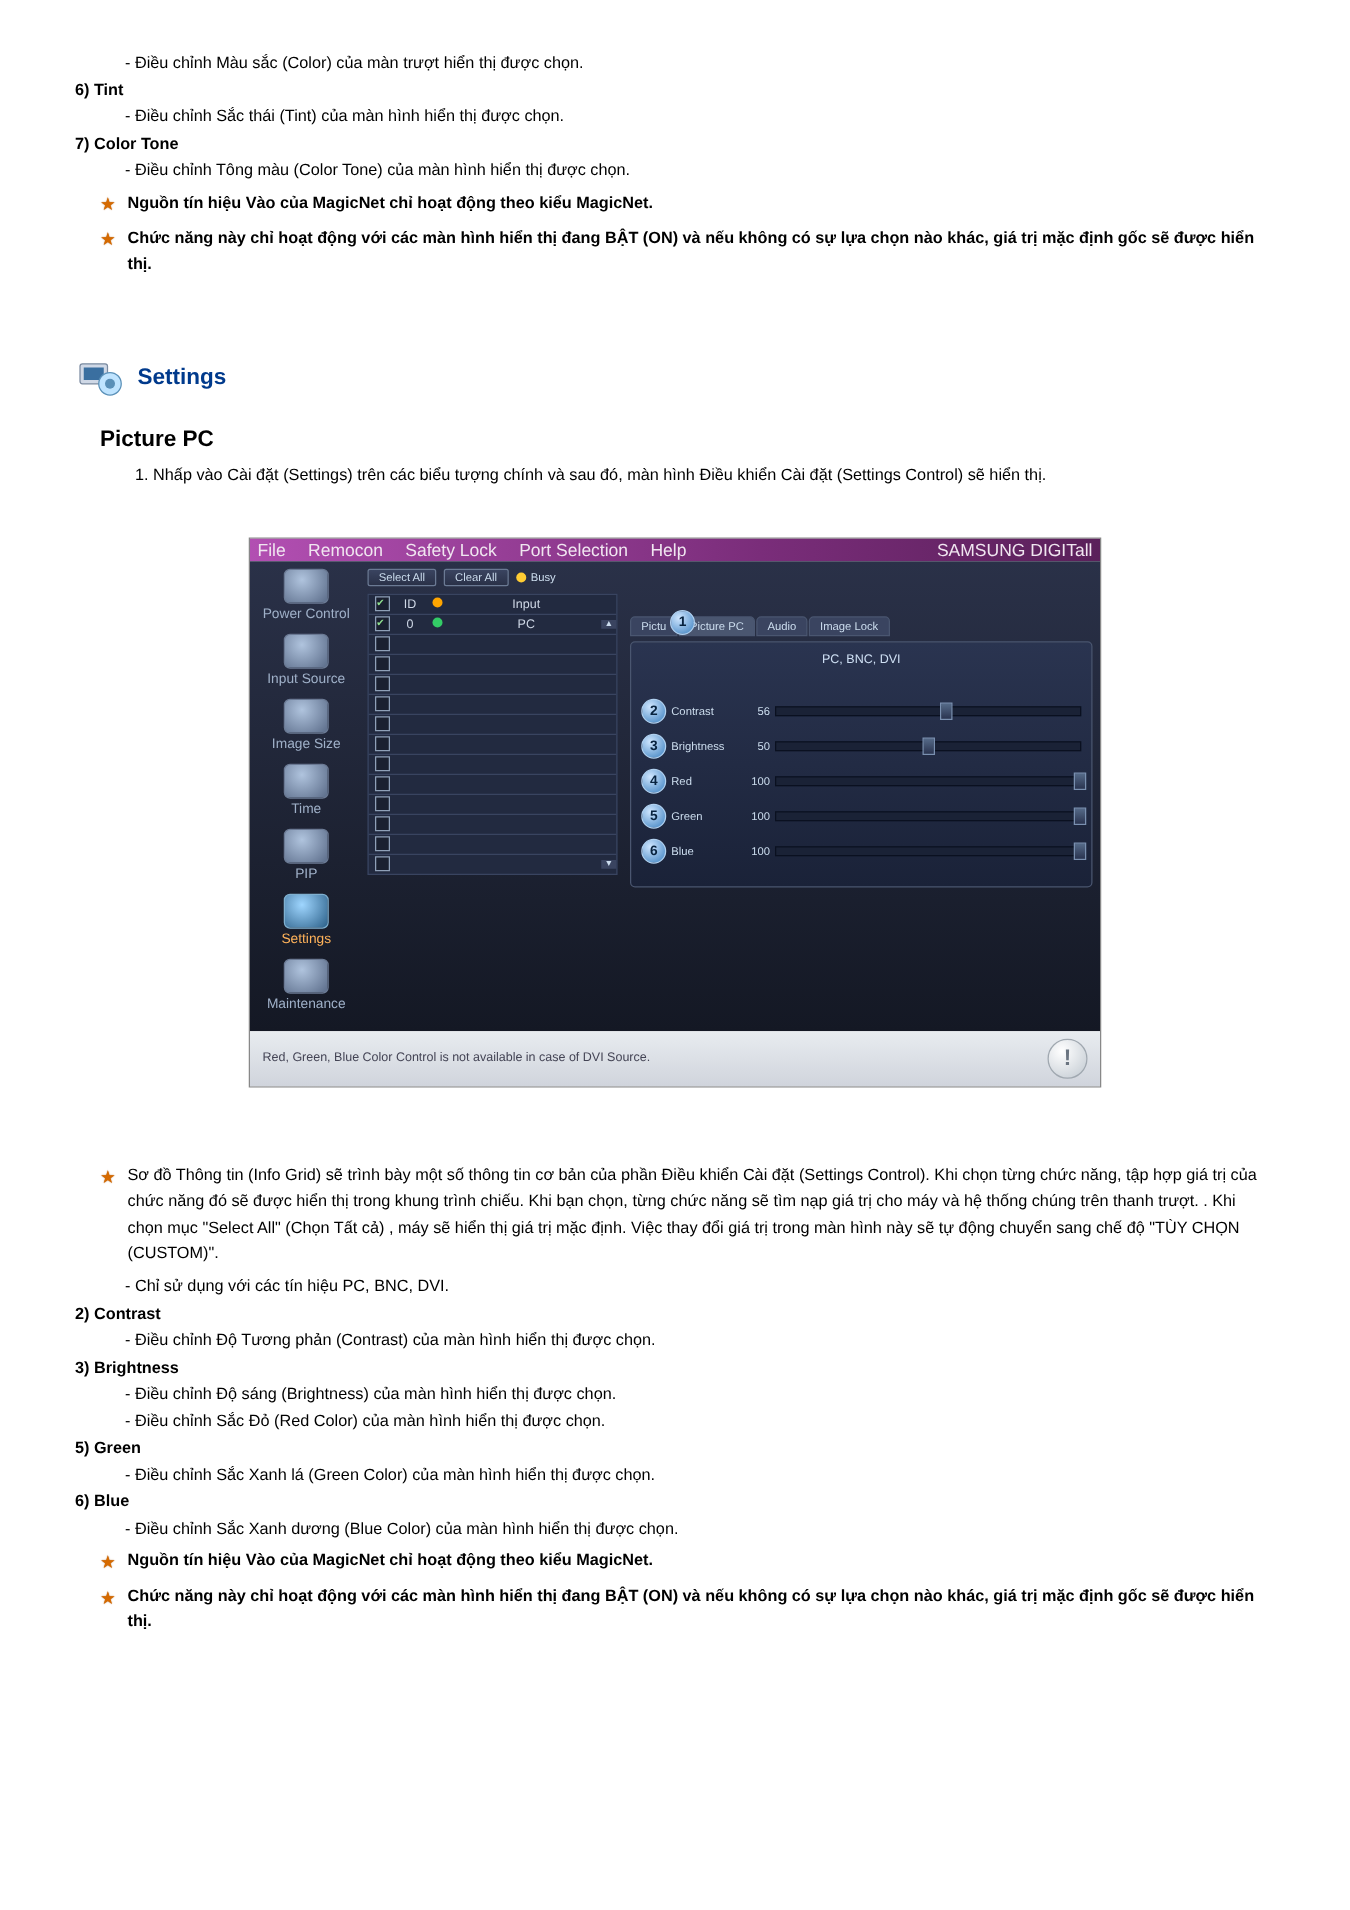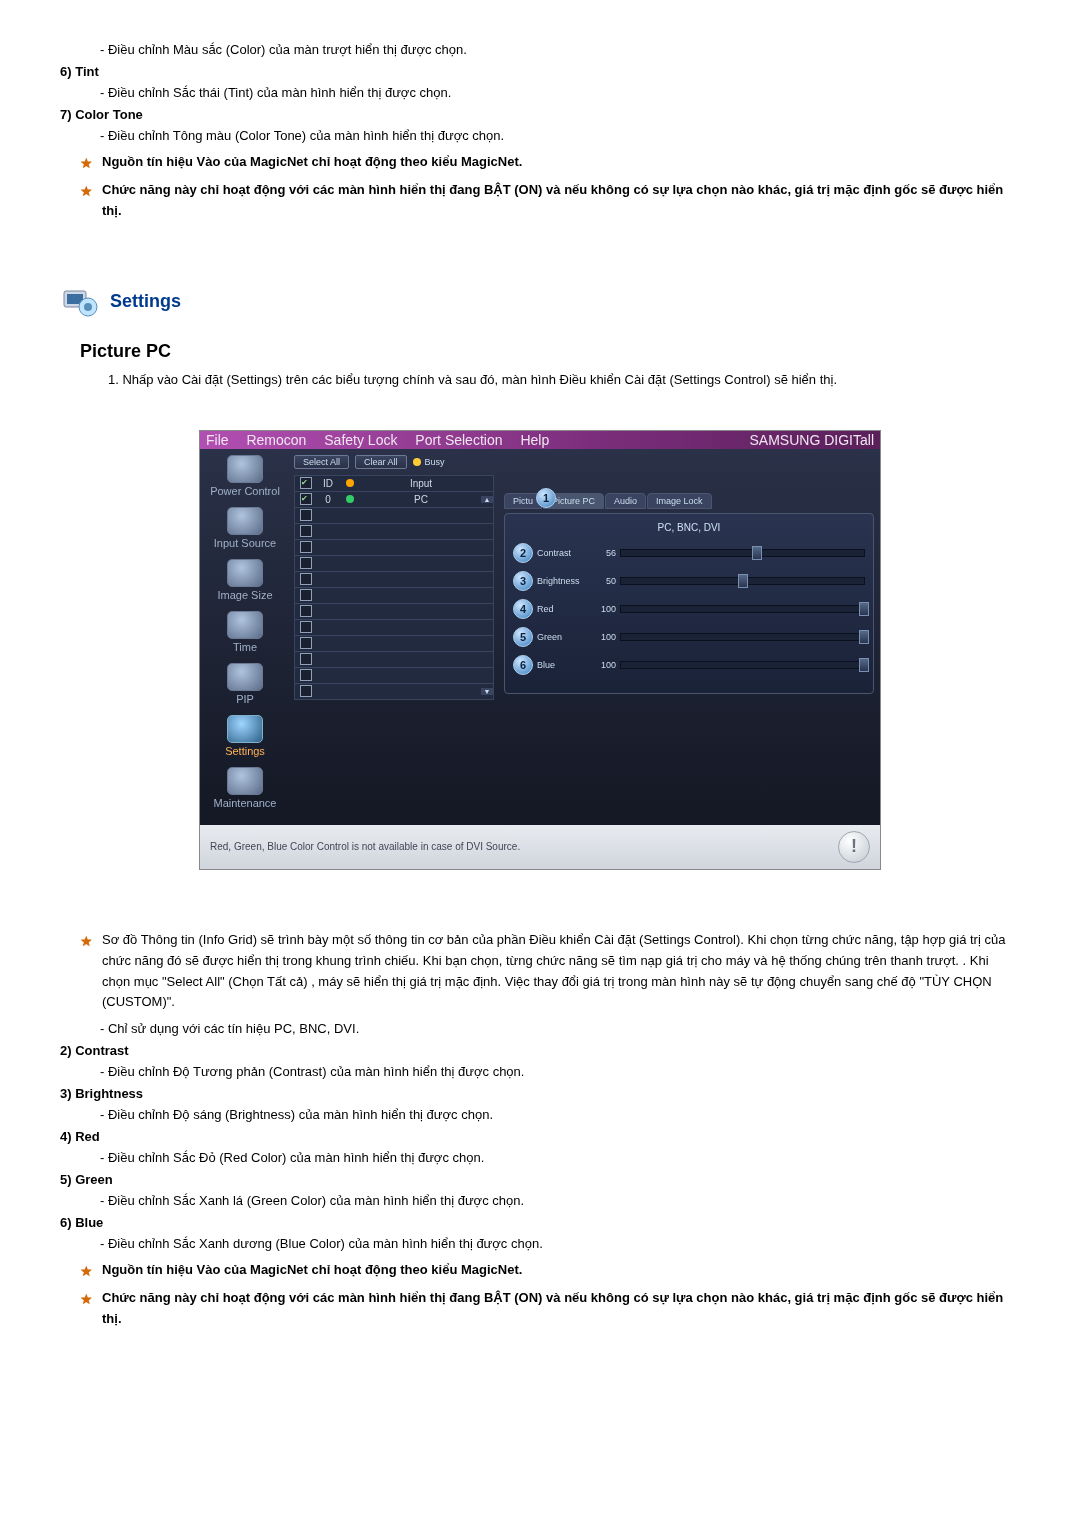--- a/index.html
+++ b/index.html
@@ -194,21 +194,21 @@
     font-size:11px;font-weight:bold;
     display:flex;align-items:center;justify-content:center;
   }
   .panel-box {
     border:1px solid #4a5670;
     background: linear-gradient(#2a3450,#1a2238);
     border-radius:4px;
     padding: 8px 8px 10px 8px;
     margin-top: 4px;
   }
-  .panel-title { text-align:center; color:#cfe0f4; font-size:10px; margin-bottom:10px;}
+  .panel-title { text-align:center; color:#cfe0f4; font-size:10px; margin-bottom:26px;}
   .slider-row {
     display:flex; align-items:center; margin-bottom:8px;
     position:relative;
   }
   .slider-badge {
     width:18px;height:18px;border-radius:50%;
     background:radial-gradient(circle at 35% 30%, #cfe6ff, #3a7fbf);
     border:1px solid #b0d0ef;
     color:#08233f;
     font-size:11px;font-weight:bold;
@@ -507,21 +507,20 @@
     <span class="star-icon">★</span>
     <span>Sơ đồ Thông tin (Info Grid) sẽ trình bày một số thông tin cơ bản của phần Điều khiển Cài đặt (Settings Control). Khi chọn từng chức năng, tập hợp giá trị của chức năng đó sẽ được hiển thị trong khung trình chiếu. Khi bạn chọn, từng chức năng sẽ tìm nạp giá trị cho máy và hệ thống chúng trên thanh trượt. . Khi chọn mục "Select All" (Chọn Tất cả) , máy sẽ hiển thị giá trị mặc định. Việc thay đổi giá trị trong màn hình này sẽ tự động chuyển sang chế độ "TÙY CHỌN (CUSTOM)".</span>
   </div>
 
   <div id="item-list">
       <div class="sub-item">- Chỉ sử dụng với các tín hiệu PC, BNC, DVI.</div>
       <div class="list-item">2)  Contrast</div>
       <div class="sub-item">- Điều chỉnh Độ Tương phản (Contrast) của màn hình hiển thị được chọn.</div>
       <div class="list-item">3)  Brightness</div>
       <div class="sub-item">- Điều chỉnh Độ sáng (Brightness) của màn hình hiển thị được chọn.</div>
-      <div class="list-item">4)  Red</div>
       <div class="sub-item">- Điều chỉnh Sắc Đỏ (Red Color) của màn hình hiển thị được chọn.</div>
       <div class="list-item">5)  Green</div>
       <div class="sub-item">- Điều chỉnh Sắc Xanh lá (Green Color) của màn hình hiển thị được chọn.</div>
       <div class="list-item">6)  Blue</div>
       <div class="sub-item">- Điều chỉnh Sắc Xanh dương (Blue Color) của màn hình hiển thị được chọn.</div>
     </div>
 
   <div class="star-row">
     <span class="star-icon">★</span>
     <span class="star-text">Nguồn tín hiệu Vào của MagicNet chỉ hoạt động theo kiểu MagicNet.</span>

